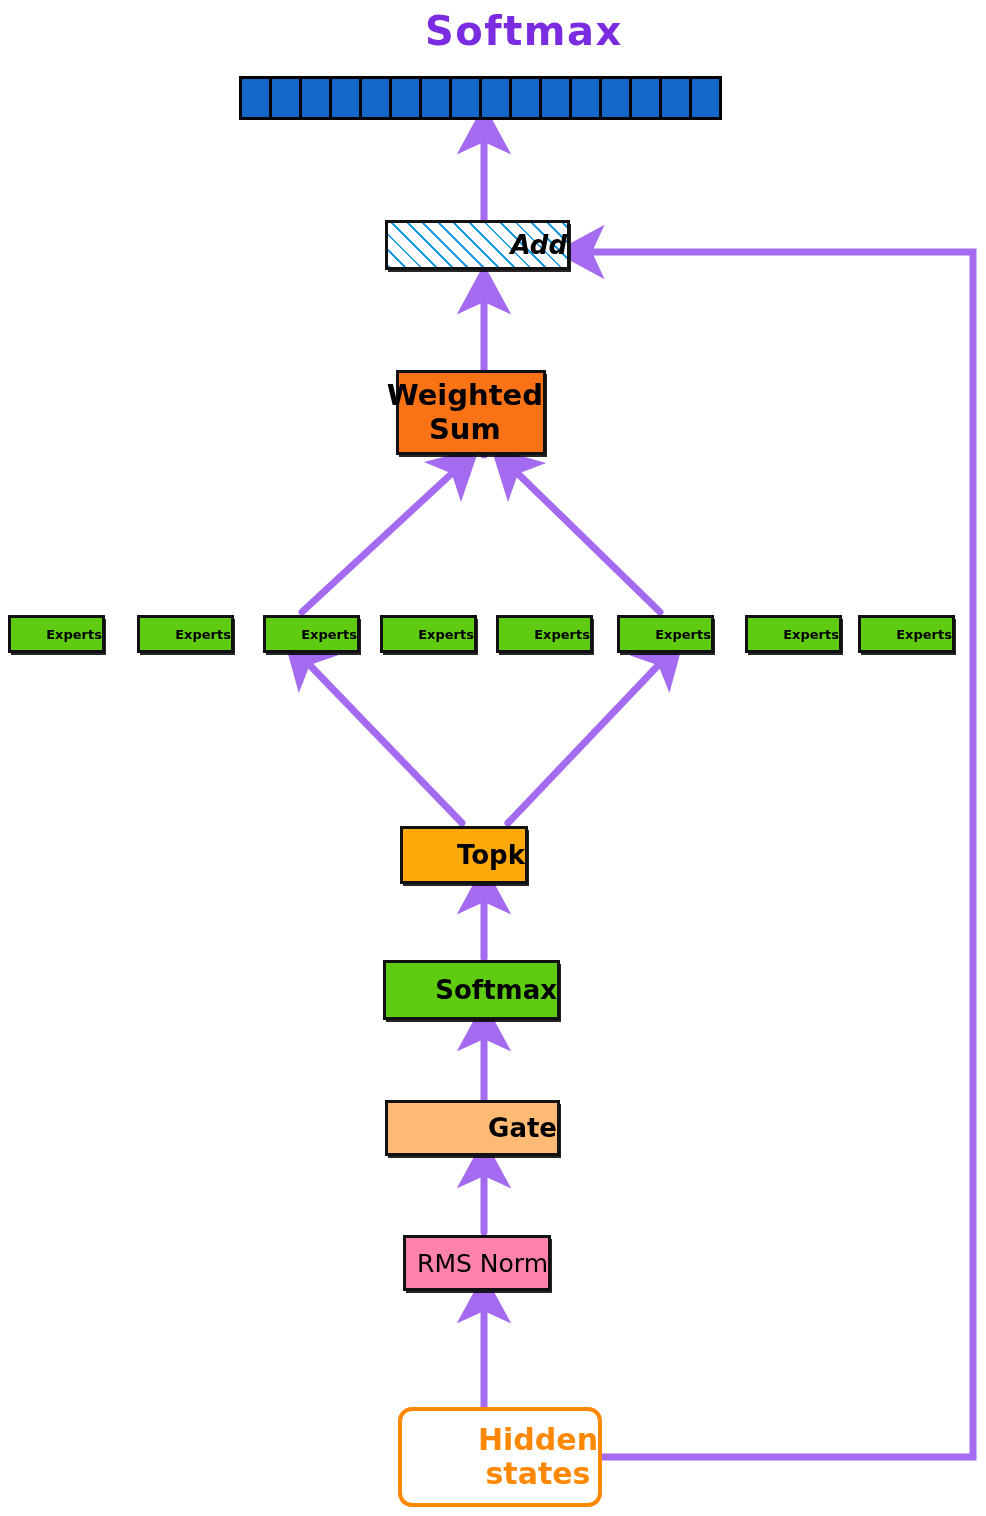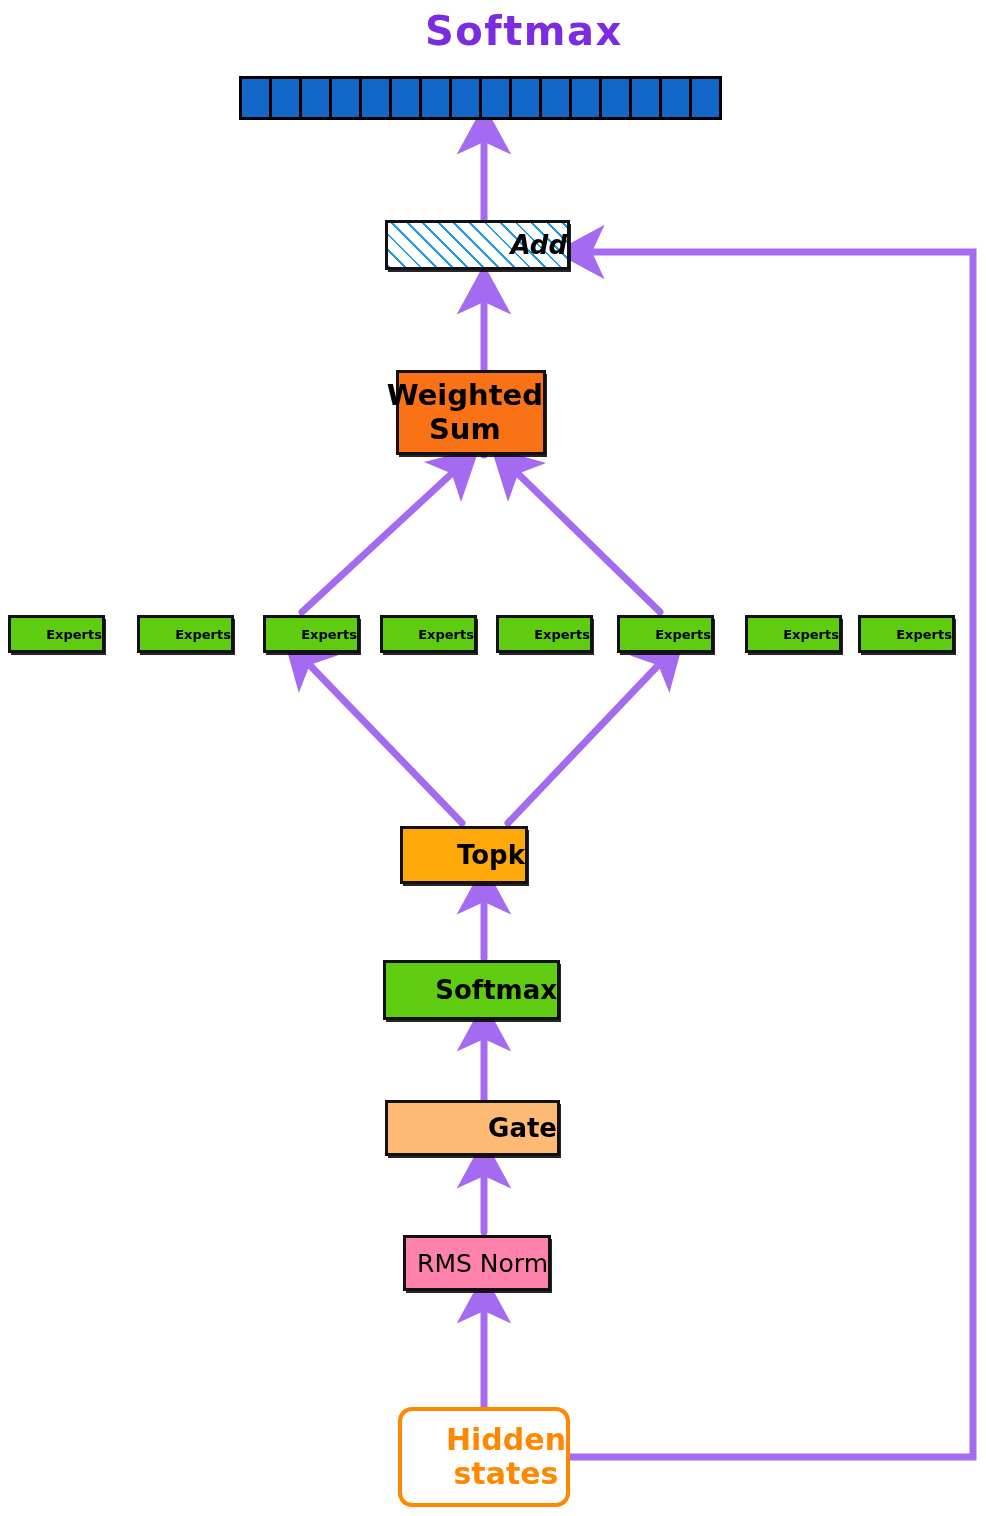--- a/index.html
+++ b/index.html
@@ -228,20 +228,20 @@
   </div>
 
   <div class="node rect" id="node-gate" style="left:385px; top:1100px; width:175px; height:56px;">
     <span>Gate</span>
   </div>
 
   <div class="node rect" id="node-rmsnorm" style="left:403px; top:1235px; width:148px; height:56px;">
     <span>RMS Norm</span>
   </div>
 
-  <div class="node" id="node-hidden-states" style="left:398px; top:1407px; width:172px; height:100px;">
+  <div class="node" id="node-hidden-states" style="left:398px; top:1407px; width:204px; height:100px;">
     <span>
       <span class="stack-lines">Hidden</span>
       <span class="stack-lines">states</span>
     </span>
   </div>
 
 </div>
 
 </body></html>

